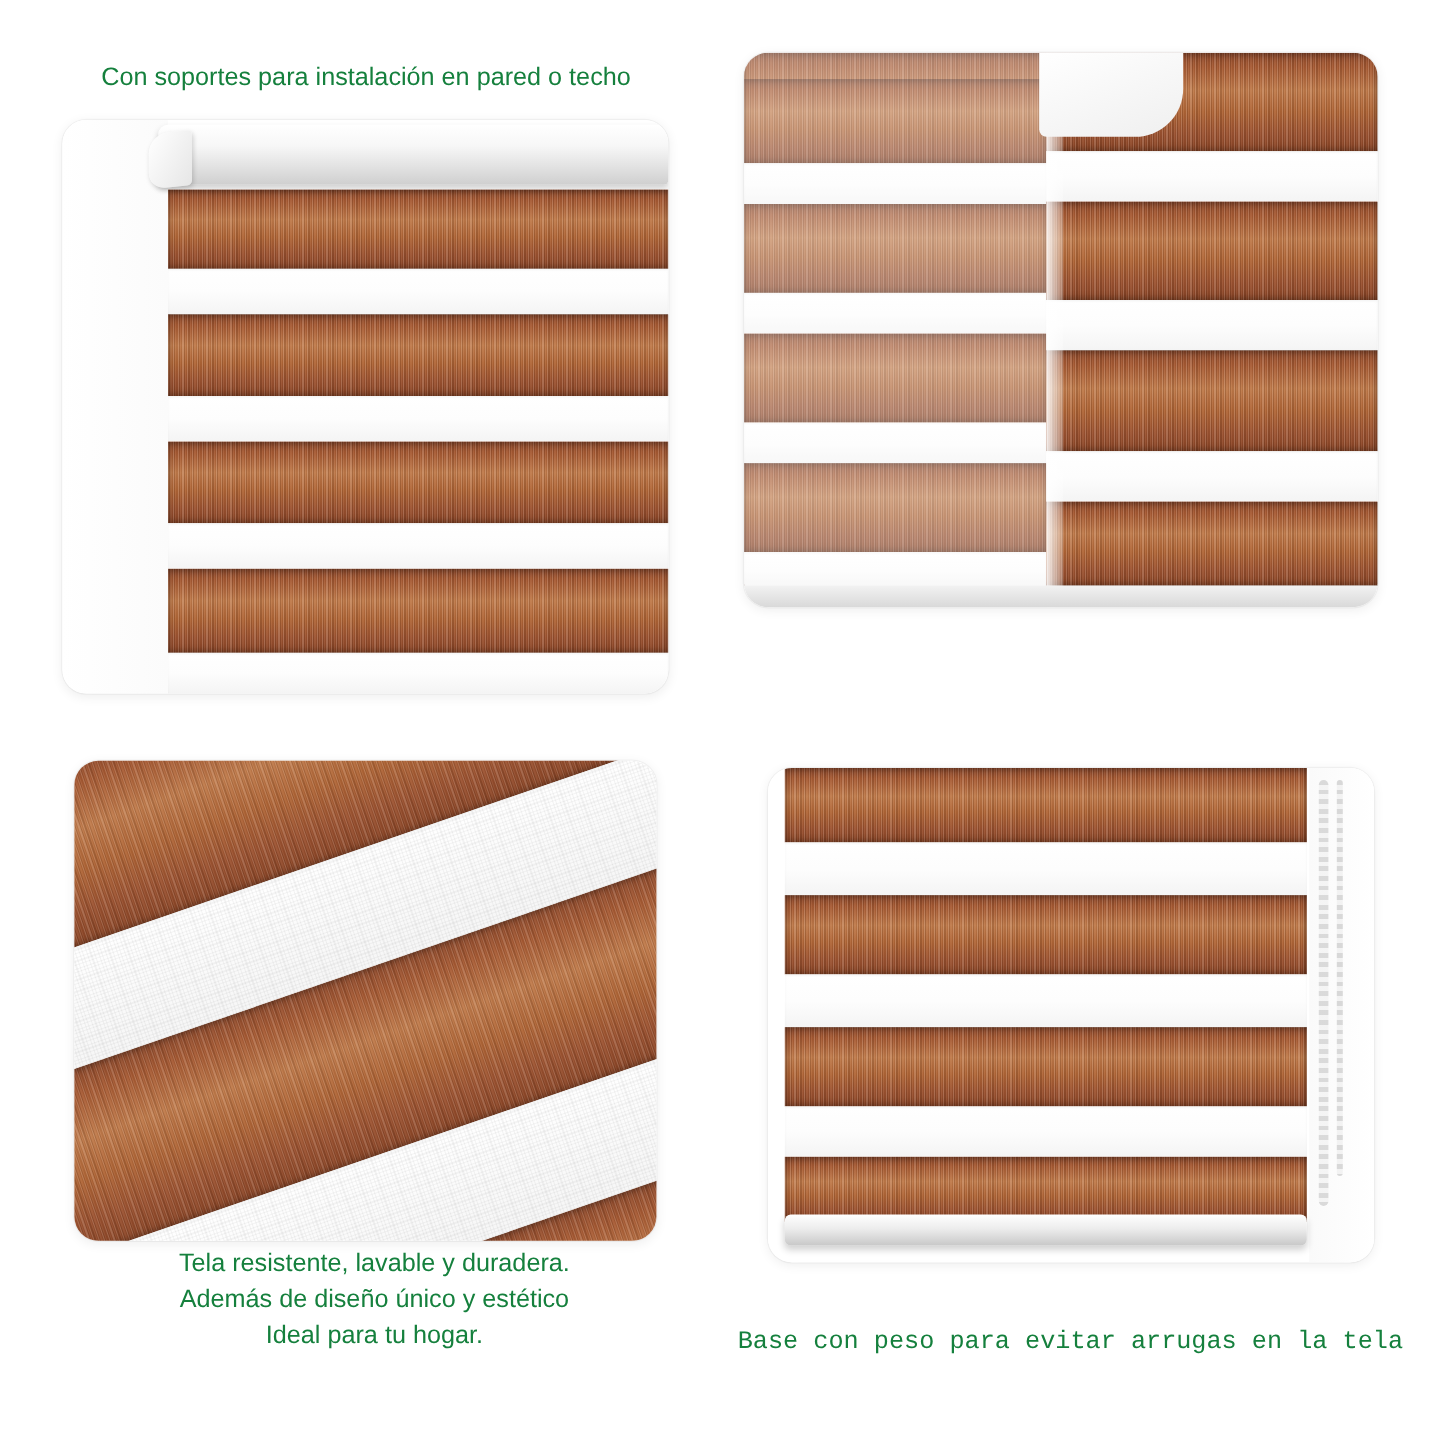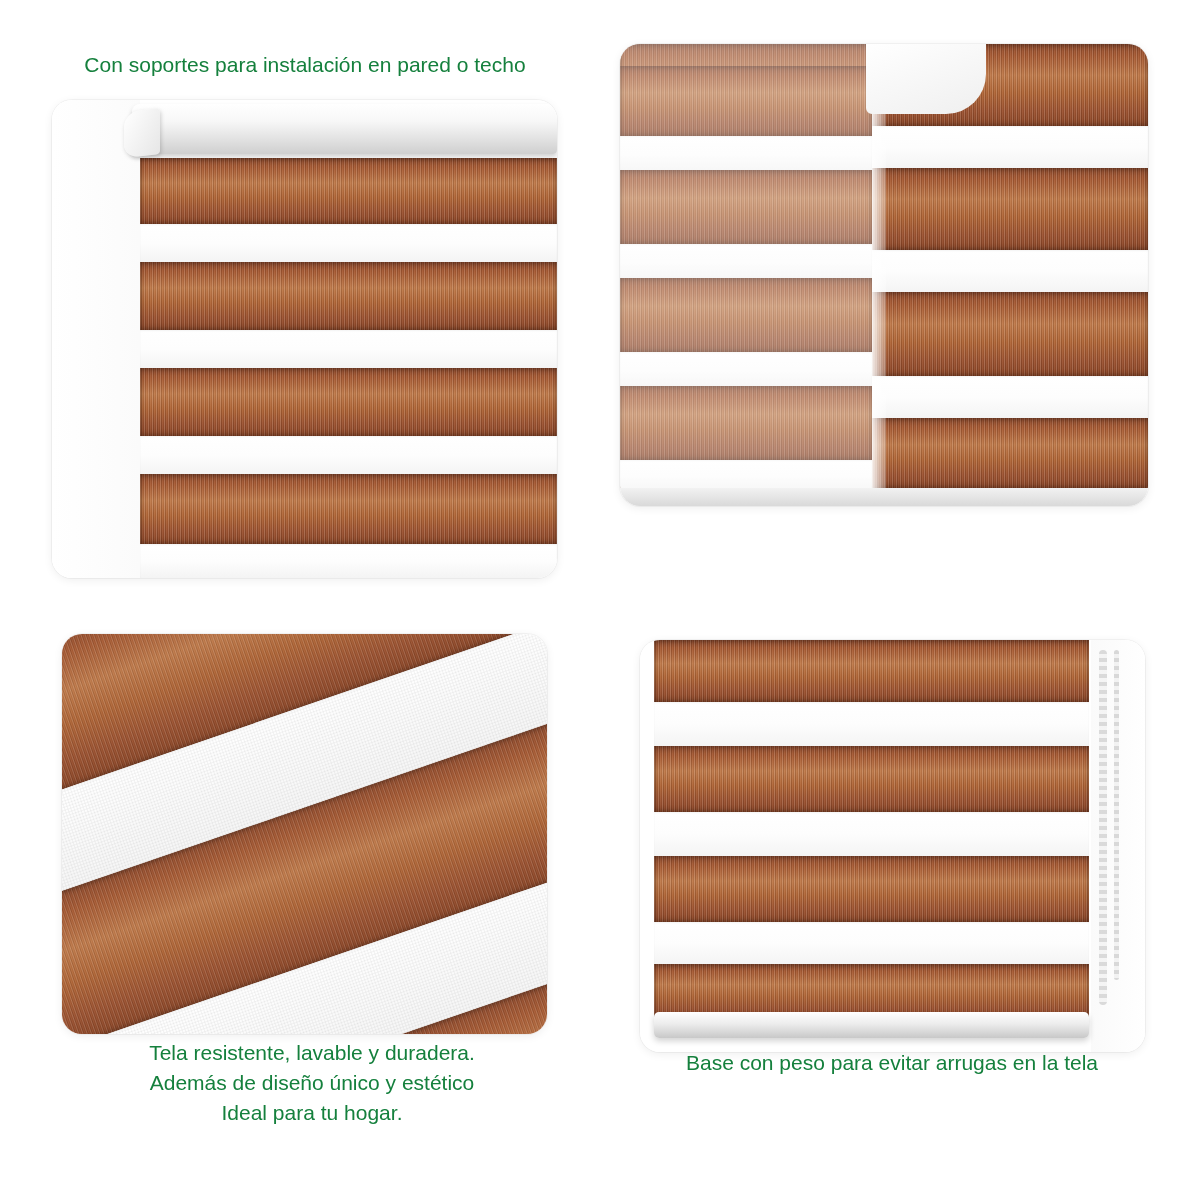--- a/index.html
+++ b/index.html
@@ -136,21 +136,21 @@
   }
   #p4 .rightwhite{
     position:absolute;right:0;top:0;width:54px;bottom:0;
     background:linear-gradient(90deg,#fafafa,#ffffff);
   }
 
   
   #cap-top{left:0;top:50px;width:610px;text-align:center;}
   #cap-right{left:560px;top:505px;width:640px;}
   #cap-bl{left:42px;top:1038px;width:540px;}
-  #cap-br{left:612px;top:1048px;width:560px;}
+  #cap-br{left:612px;top:1104px;width:560px;font-family:Liberation Mono, monospace;}
 </style>
 </head>
 <body>
 
 <div class="sheet">
 
   <div class="caption" id="cap-top">Con soportes para instalación en pared o techo</div>
 
   <div class="panel photoshadow" id="p1">
     <div class="fabric">

